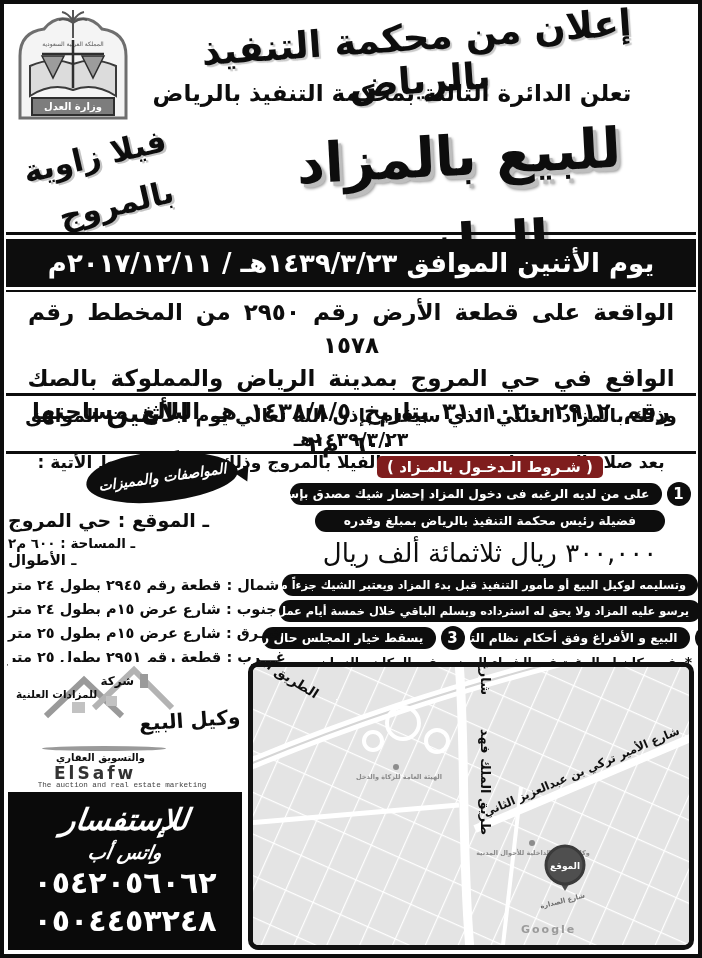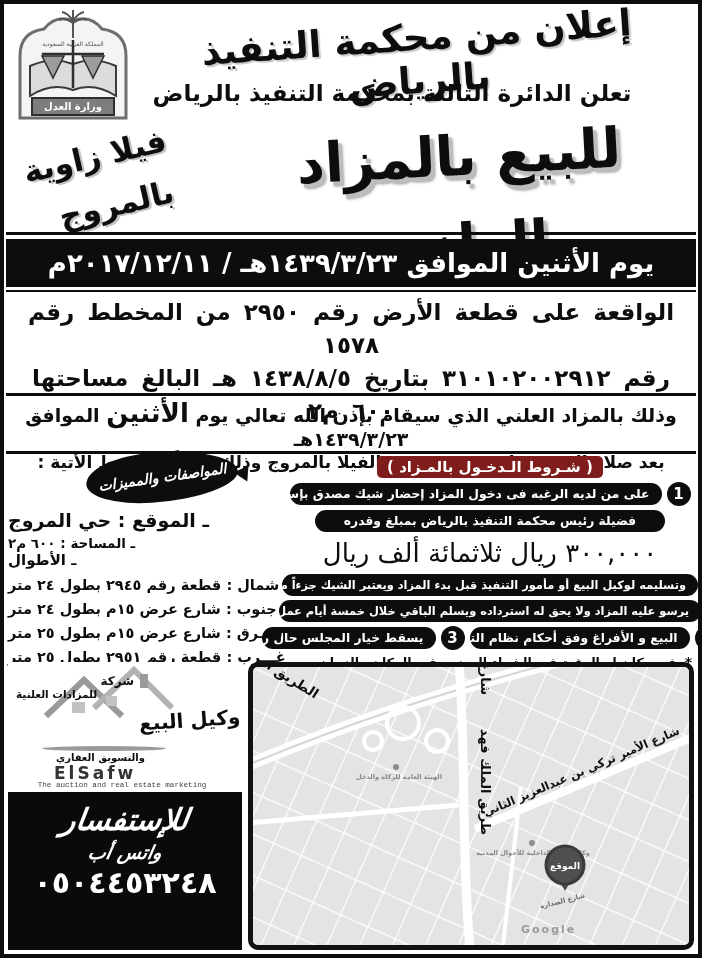--- a/index.html
+++ b/index.html
@@ -116,20 +116,21 @@
   <div class="abs main-title">للبيع بالمزاد العلني</div>
   <div class="abs side1">فيلا زاوية</div>
   <div class="abs side2">بالمروج</div>
 
   <div class="rule" style="top:232px"></div>
   <div class="abs datebar">يوم الأثنين الموافق ١٤٣٩/٣/٢٣هـ / ٢٠١٧/١٢/١١م</div>
   <div class="thinrule" style="top:290px"></div>
 
   <div class="abs property">
     <div>الواقعة على قطعة الأرض رقم ٢٩٥٠ من المخطط رقم ١٥٧٨</div>
+    <div>الواقع في حي المروج بمدينة الرياض والمملوكة بالصك</div>
     <div>رقم ٣١٠١٠٢٠٠٢٩١٢ بتاريخ ١٤٣٨/٨/٥ هـ البالغ مساحتها ٦٠٠ م٢</div>
   </div>
 
   <div class="rule" style="top:393px"></div>
 
   <div class="abs notice">
     <div class="l1">
       <span>وذلك بالمزاد العلني الذي سيقام بإذن الله تعالي يوم</span>
       <span class="day">الأثنين</span>
       <span>الموافق ١٤٣٩/٣/٢٣هـ</span>
@@ -194,20 +195,21 @@
     <div class="swoosh"></div>
     <div class="sub-ar">والتسويق العقاري</div>
     <div class="name-en">ElSafw</div>
     <div class="tagline">The auction and real estate marketing</div>
     <div class="label">وكيل البيع</div>
   </div>
 
   <div class="abs inquiry">
     <div class="inq-title">للإستفسار</div>
     <div class="inq-wa">واتس أب</div>
+    <div class="inq-phone">٠٥٤٢٠٥٦٠٦٢</div>
     <div class="inq-phone">٠٥٠٤٤٥٣٢٤٨</div>
   </div>
 
   <div class="abs map">
     <svg viewBox="0 0 436 278">
       <defs>
         <pattern id="blocks" width="30" height="38" patternUnits="userSpaceOnUse" patternTransform="rotate(24)">
           <rect width="30" height="38" fill="#e4e4e4"></rect>
           <path d="M0,0 H30 M0,0 V38" stroke="#ffffff" stroke-width="2.4"></path>
         </pattern>

